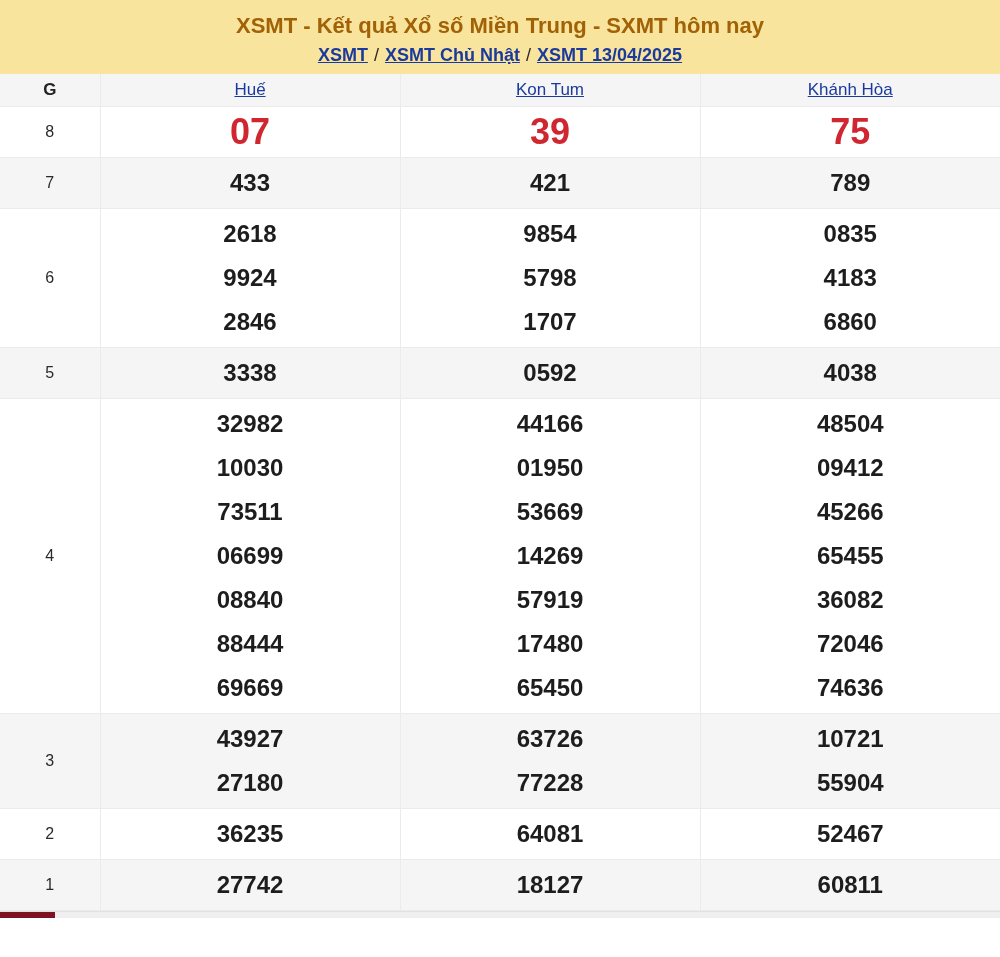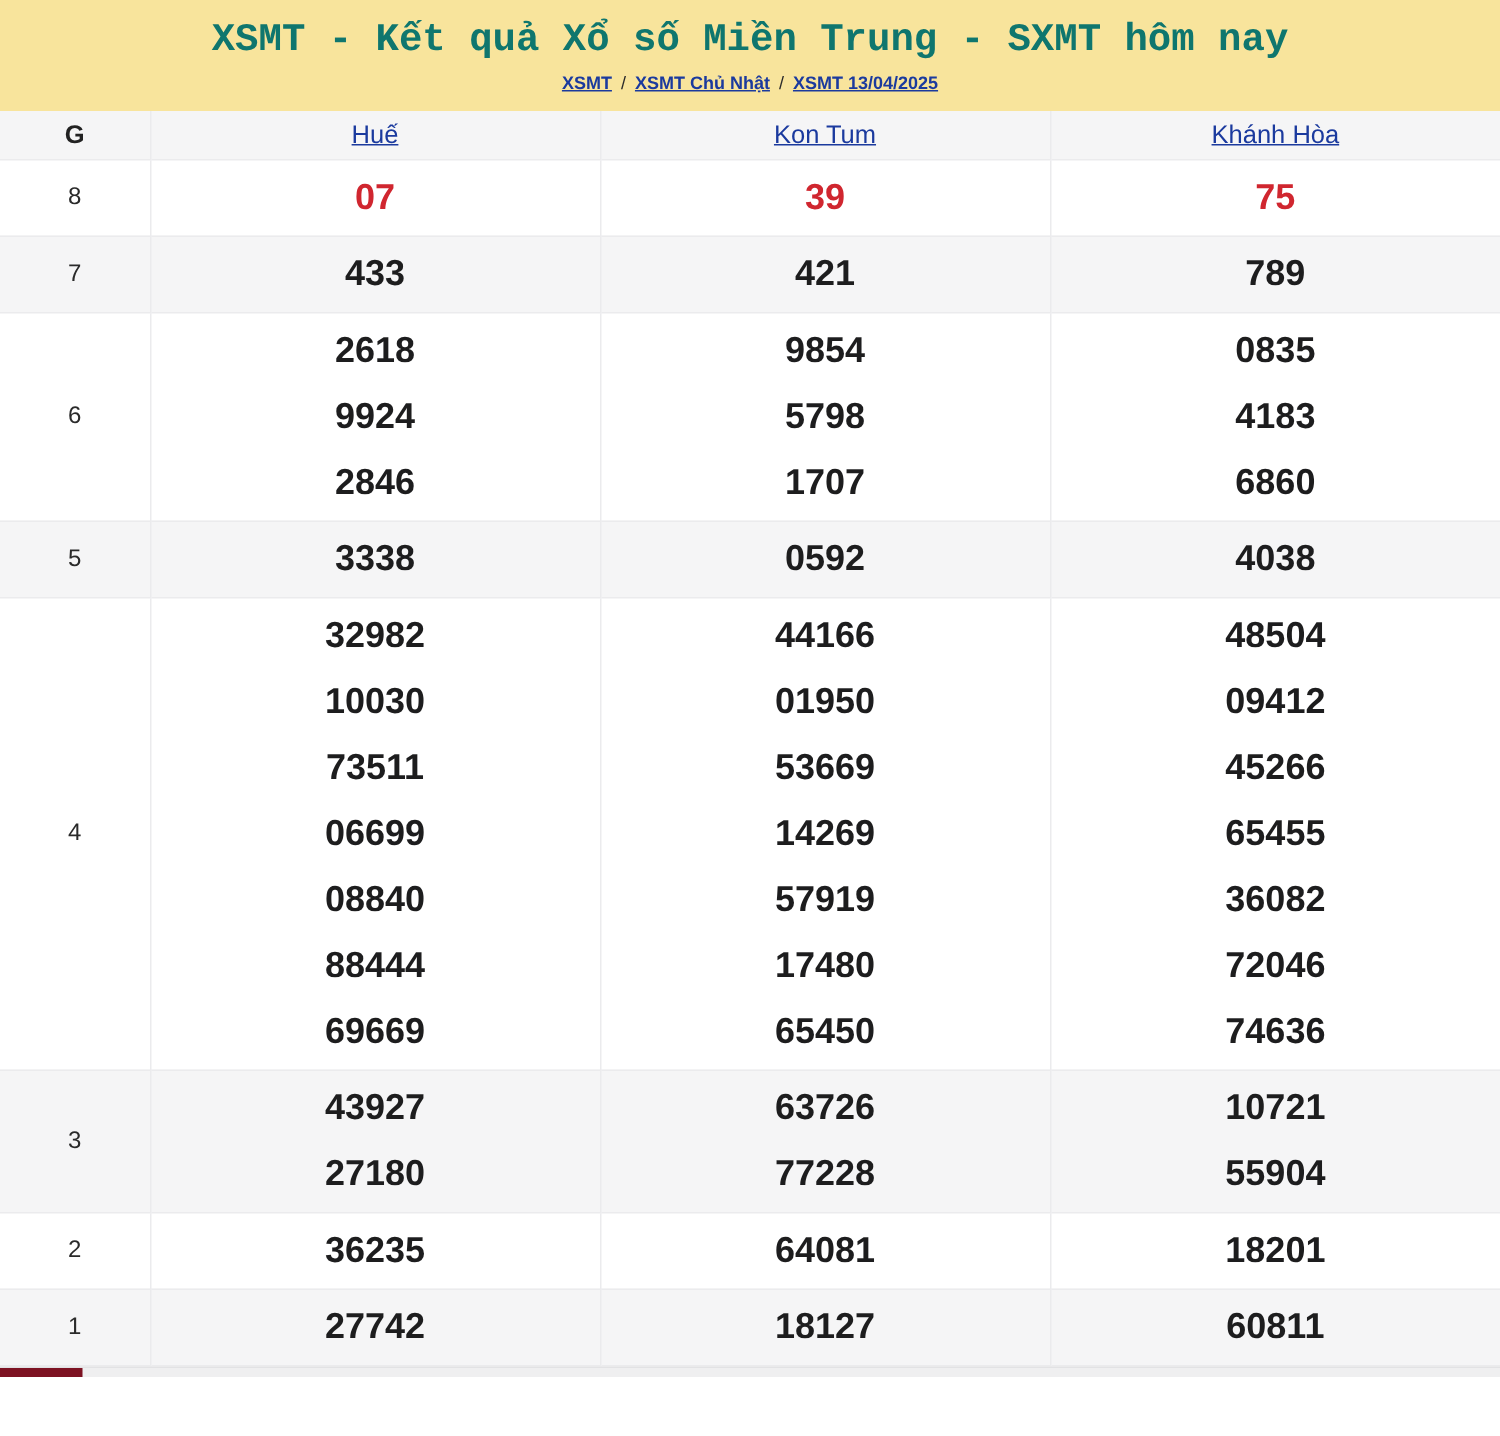--- a/index.html
+++ b/index.html
@@ -18,29 +18,28 @@
     background:#ffffff;
     color:var(--number-color);
   }
   
   .page-header{
     background:var(--header-bg);
     padding:13px 10px 10px 10px;
     text-align:center;
   }
   .page-title{
-    font-size:26px;
+    font-size:22px;
     font-weight:700;
-    color:#0f766e;
+    color:#a16207;
     line-height:26px;
-    font-family:Liberation Mono, monospace;
   }
   .breadcrumb{
     margin-top:7px;
-    font-size:12px;
+    font-size:18px;
     font-weight:600;
     line-height:18px;
   }
   .breadcrumb a{
     color:var(--link-blue);
     text-decoration:underline;
   }
   .breadcrumb .sep{
     color:#2a2a2a;
     font-weight:400;
@@ -82,21 +81,21 @@
   .result-cell{padding:3px 0;}
   .num-line{
     line-height:44px;
     font-size:24px;
     font-weight:700;
     color:var(--number-color);
   }
   tr.alt td{background:var(--alt-row-bg);}
   tr.highlight .num-line{
     color:var(--accent-red);
-    font-size:24px;
+    font-size:36px;
   }
   tr.special .result-cell{padding:2px 0;}
   tr.special .num-line{
     color:var(--accent-red);
     font-size:29px;
     line-height:40px;
   }
   
   .bottom-bar{
     height:7px;
@@ -238,21 +237,21 @@
       </tr>
       <tr class="">
         <td class="prize-cell">2</td>
         <td class="result-cell">
           <div class="num-line">36235</div>
         </td>
         <td class="result-cell">
           <div class="num-line">64081</div>
         </td>
         <td class="result-cell">
-          <div class="num-line">18201</div>
+          <div class="num-line">52467</div>
         </td>
       </tr>
       <tr class="alt">
         <td class="prize-cell">1</td>
         <td class="result-cell">
           <div class="num-line">27742</div>
         </td>
         <td class="result-cell">
           <div class="num-line">18127</div>
         </td>

